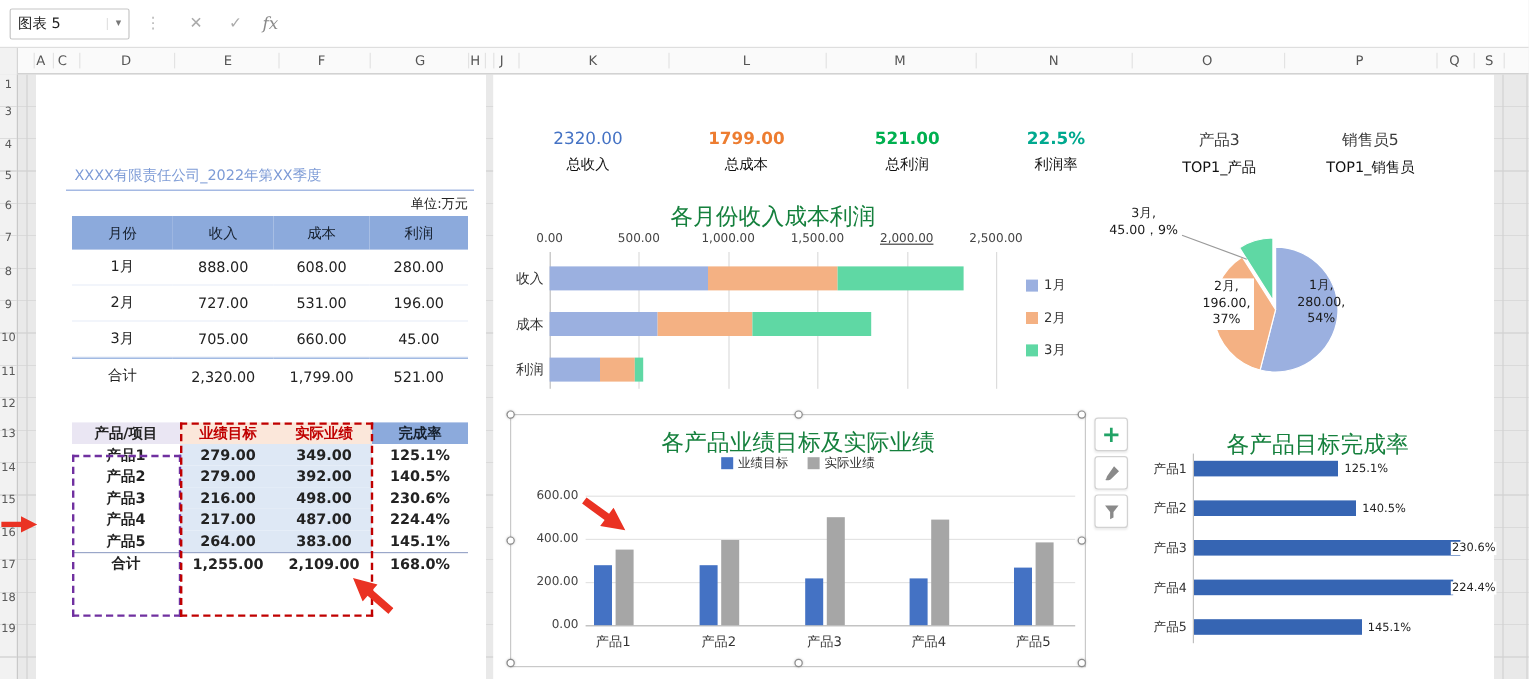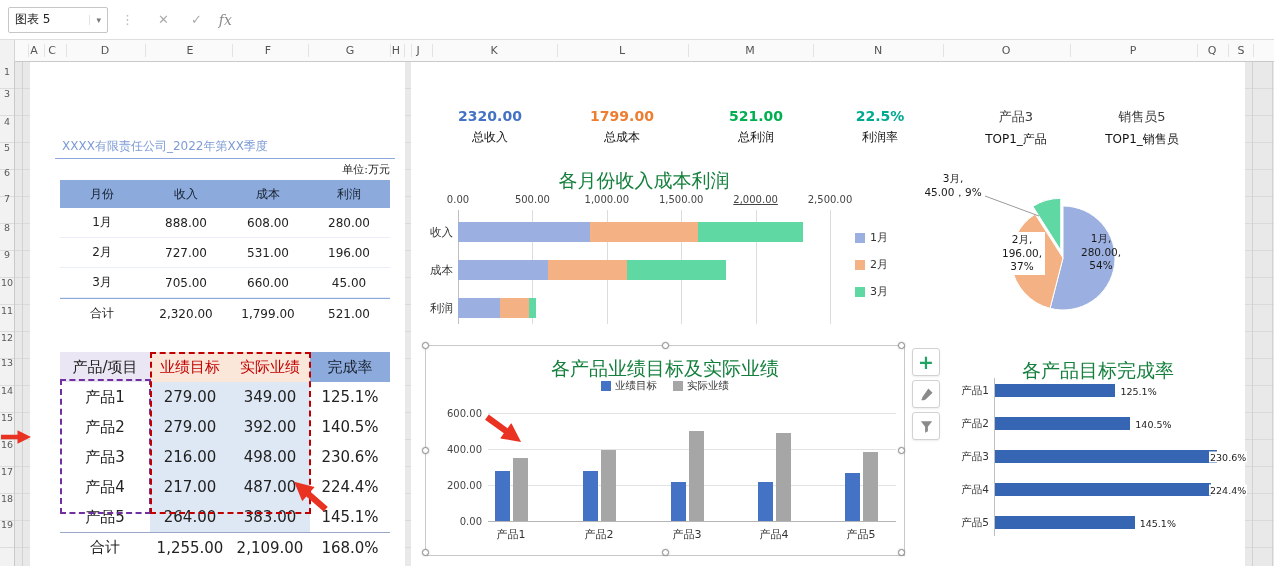--- a/index.html
+++ b/index.html
@@ -47,21 +47,21 @@
 
   .mtable { position:absolute; left:30px; top:118px; width:330px; display:grid;
             grid-template-columns:84px 84px 80px 82px; }
   .mt-cell { height:30px; display:flex; align-items:center; justify-content:center; font-size:12px;
              border-bottom:1px solid #e9eef8; }
   .mt-head { background:#8caadc; height:28px; border-bottom:none; color:#16202e; }
   .mt-total { border-top:1px solid #8caadc; border-bottom:none; }
 
   .ptable { position:absolute; left:30px; top:290px; width:330px; display:grid;
             grid-template-columns:90px 80px 80px 80px; }
-  .pt-cell { height:30px; display:flex; align-items:center; justify-content:center; font-size:15px; }
+  .pt-cell { height:18px; display:flex; align-items:center; justify-content:center; font-size:12px;font-weight:bold; }
   .pt-h0 { background:#eae6f3; }
   .pt-h1, .pt-h2 { background:#fbe7da; color:#c00000; }
   .pt-h3 { background:#8caadc; color:#16202e; }
   .pt-col1, .pt-col2 { background:#dee8f5; }
   .pt-total { border-top:1px solid #9aa7c9; }
   .sel-purple { position:absolute; left:30px; top:317px; width:91px; height:135px;
                 border:2px dashed #7030a0; pointer-events:none; z-index:3; }
   .sel-red { position:absolute; left:120px; top:290px; width:161px; height:162px;
              border:2px dashed #c00000; pointer-events:none; z-index:3; }
 
@@ -259,21 +259,21 @@
       <div class="pt-cell pt-total">2,109.00</div>
       <div class="pt-cell pt-total">168.0%</div>
     </div>
   <div class="sel-purple"></div>
   <div class="sel-red"></div>
 </div>
 
 <div class="panel panel-right">
   <div id="kpis">
       <div class="kpi" style="left: 79px;">
-        <div class="kpi-value" style="color: rgb(68, 114, 196); font-weight: bold;">2320.00</div>
+        <div class="kpi-value" style="color: rgb(68, 114, 196); font-weight: normal;">2320.00</div>
         <div class="kpi-label">总收入</div>
       </div>
       <div class="kpi" style="left: 211px;">
         <div class="kpi-value" style="color: rgb(237, 125, 49); font-weight: bold;">1799.00</div>
         <div class="kpi-label">总成本</div>
       </div>
       <div class="kpi" style="left: 345px;">
         <div class="kpi-value" style="color: rgb(0, 176, 80); font-weight: bold;">521.00</div>
         <div class="kpi-label">总利润</div>
       </div>

